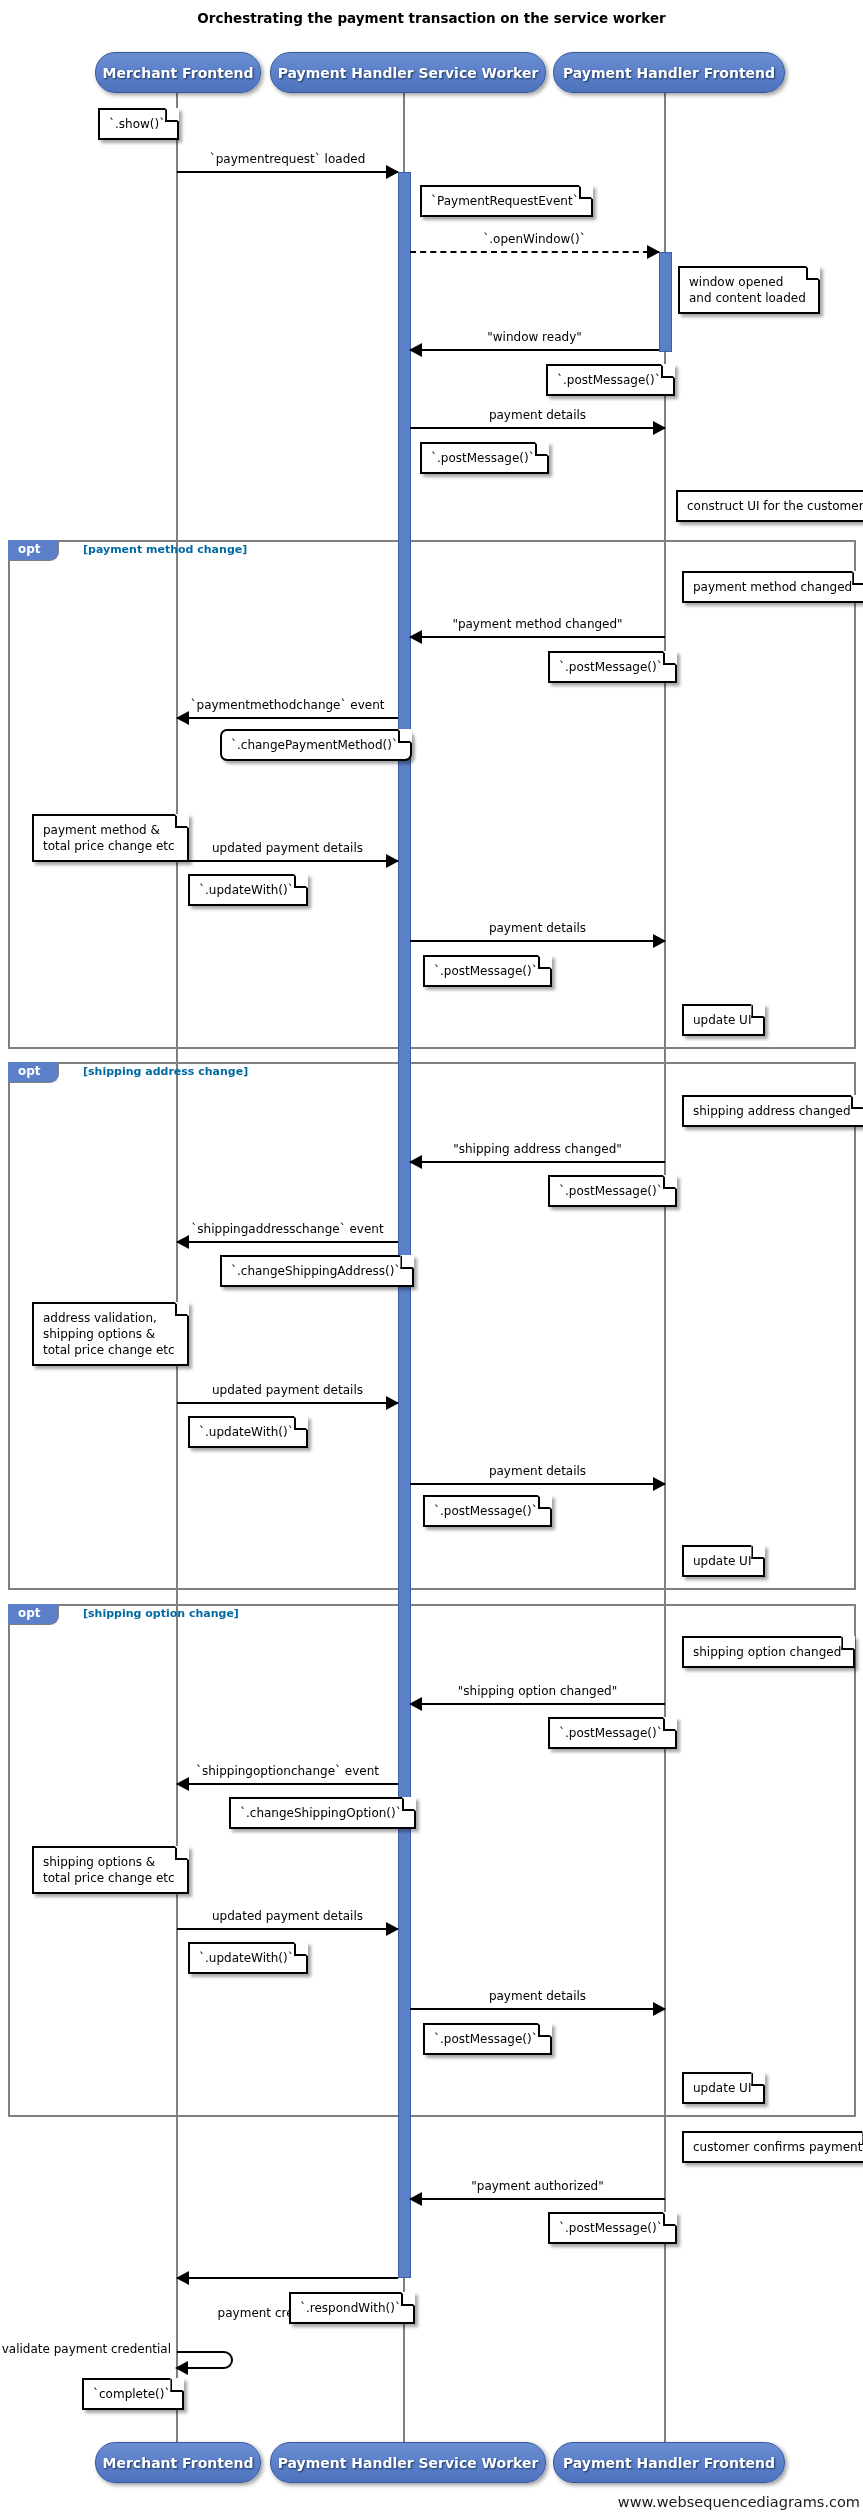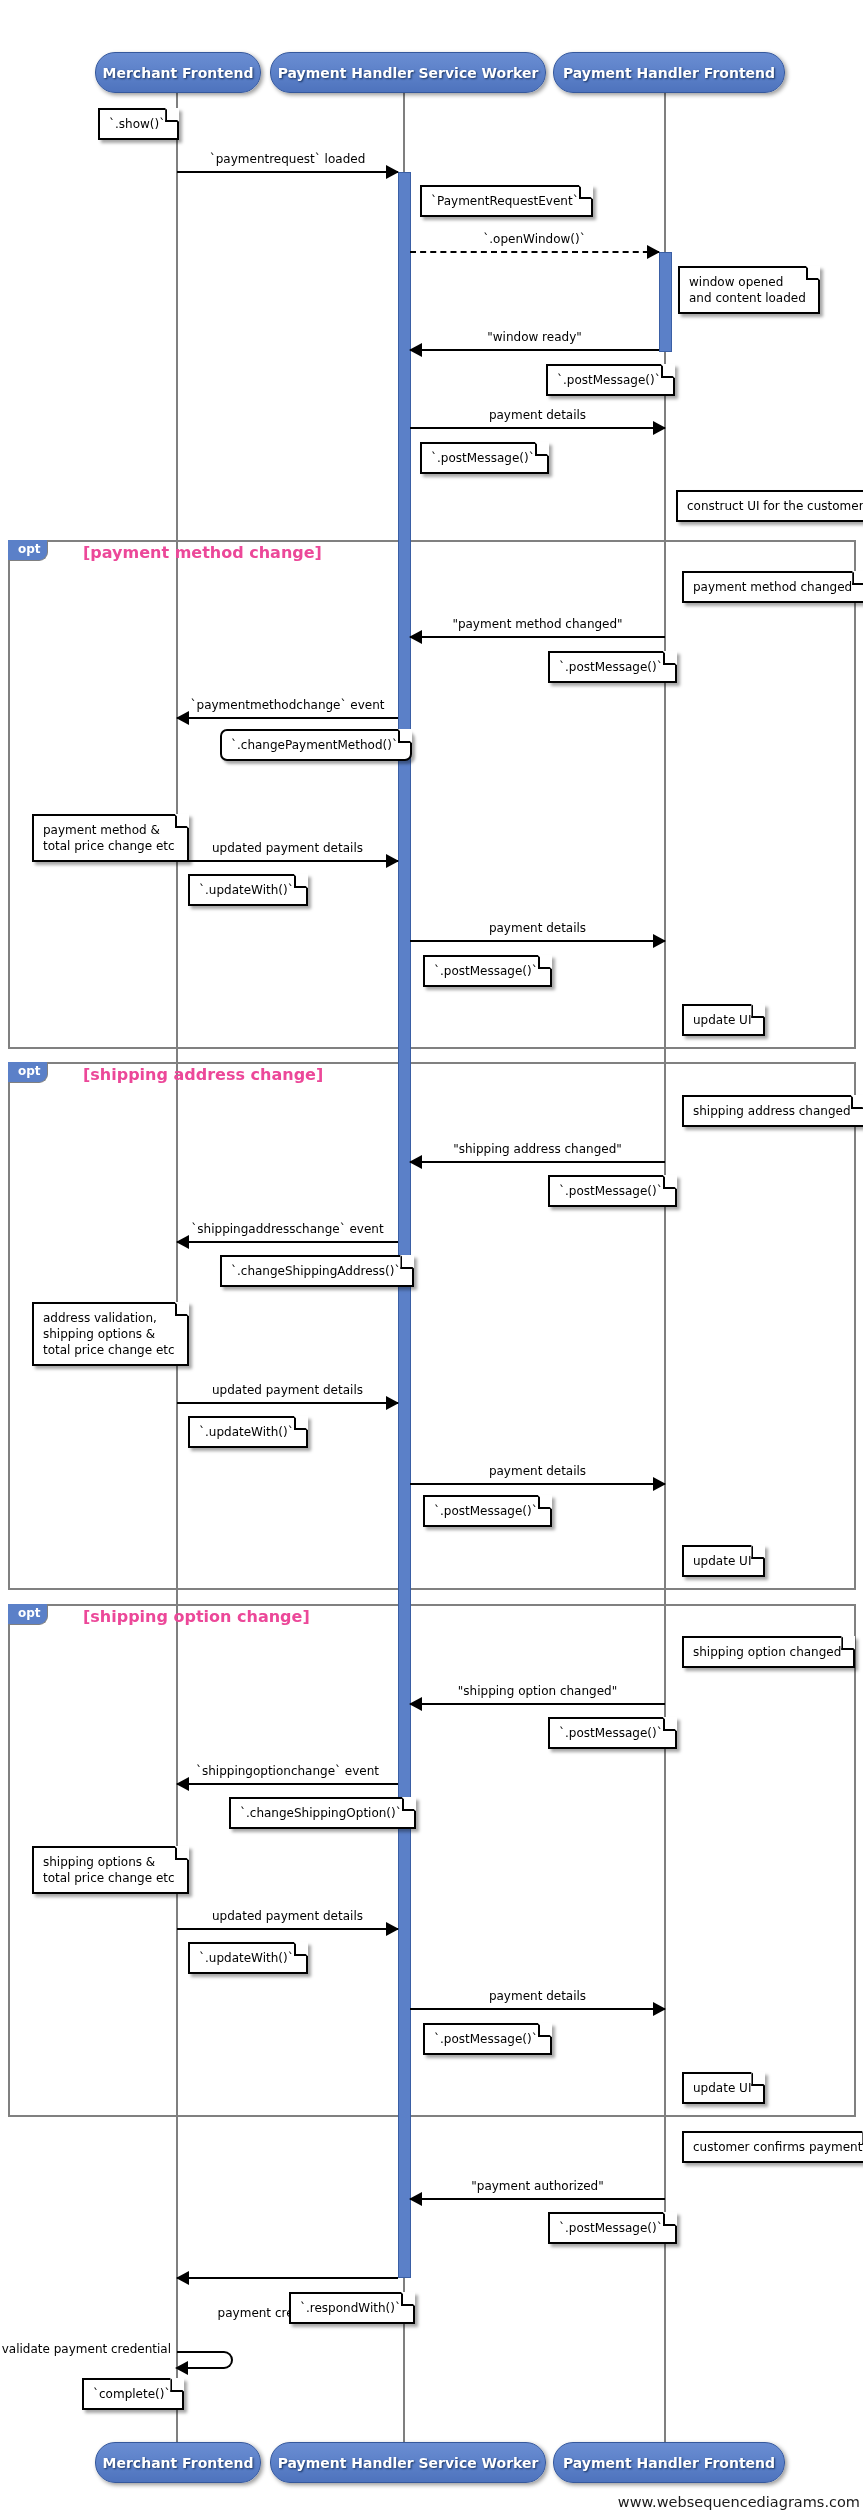--- a/index.html
+++ b/index.html
@@ -17,25 +17,25 @@
         background:linear-gradient(180deg,#6a8dd2 0%,#5b80c8 55%,#4e73bd 100%);
         border:1px solid #35589c;border-radius:20px;
         box-shadow:2px 2px 4px rgba(0,0,0,0.4);
         color:#fff;font-weight:bold;font-size:14px;text-align:center;line-height:40px;
         text-shadow:1px 1px 2px #16305e;}
 
   .activation{position:absolute;width:13px;box-sizing:border-box;z-index:3;
               background:#5b80c8;border:1px solid #3a5fa5;}
 
   .fragment{position:absolute;box-sizing:border-box;border:2px solid #808080;z-index:2;background:transparent;}
-  .fragment-tab{position:absolute;box-sizing:border-box;width:40px;height:21px;z-index:2;
+  .fragment-tab{position:absolute;box-sizing:border-box;width:51px;height:21px;z-index:2;
                 background:#5b80c8;border:1px solid #808080;border-top:none;border-left:none;
                 border-bottom-right-radius:9px;color:#fff;font-weight:bold;font-size:12px;
                 line-height:19px;padding-left:10px;}
-  .fragment-cond{position:absolute;z-index:2;font-weight:bold;font-size:16px;color:#ec4899;white-space:nowrap;}
+  .fragment-cond{position:absolute;z-index:2;font-weight:bold;font-size:11px;color:#0369a1;white-space:nowrap;}
 
   .msgline{position:absolute;height:0;border-top:2px solid #000;z-index:4;}
   .msgline.dashed{border-top-style:dashed;}
   .head{position:absolute;width:0;height:0;z-index:4;}
   .head.right{top:-8px;right:-1px;border-left:13px solid #000;border-top:7px solid transparent;border-bottom:7px solid transparent;}
   .head.left{top:-8px;left:-1px;border-right:13px solid #000;border-top:7px solid transparent;border-bottom:7px solid transparent;}
   .msglabel{position:absolute;z-index:4;font-size:12px;color:#000;white-space:nowrap;transform:translateX(-50%);}
 
   .selfloop{position:absolute;box-sizing:border-box;width:56px;height:18px;z-index:4;
             border:2px solid #000;border-left:none;border-radius:0 9px 9px 0;}
@@ -48,20 +48,21 @@
         padding:6px 12px 6px 9px;font-size:12px;line-height:16px;color:#000;white-space:nowrap;}
   .note .fold-cover{position:absolute;top:-2px;right:-2px;width:14px;height:14px;background:#fff;}
   .note .fold{position:absolute;top:-2px;right:-2px;width:12px;height:12px;background:#fff;
               border-left:2px solid #000;border-bottom:2px solid #000;
               clip-path:polygon(0 0,0 100%,100% 100%);}
 </style>
 </head>
 <body>
 
 <div id="canvas">
+  <div class="title">Orchestrating the payment transaction on the service worker</div>
   <div class="watermark">www.websequencediagrams.com</div>
 <div class="lifeline" style="left: 176px; top: 93px; height: 2349px;"></div>
     <div class="lifeline" style="left: 403px; top: 93px; height: 2349px;"></div>
     <div class="lifeline" style="left: 664px; top: 93px; height: 2349px;"></div>
     <div class="fragment" style="left: 8px; top: 540px; width: 848px; height: 509px;"></div>
     <div class="fragment-tab" style="left: 8px; top: 540px;">opt</div>
     <div class="fragment-cond" style="left: 83px; top: 543px;">[payment method change]</div>
     <div class="fragment" style="left: 8px; top: 1062px; width: 848px; height: 528px;"></div>
     <div class="fragment-tab" style="left: 8px; top: 1062px;">opt</div>
     <div class="fragment-cond" style="left: 83px; top: 1065px;">[shipping address change]</div>

